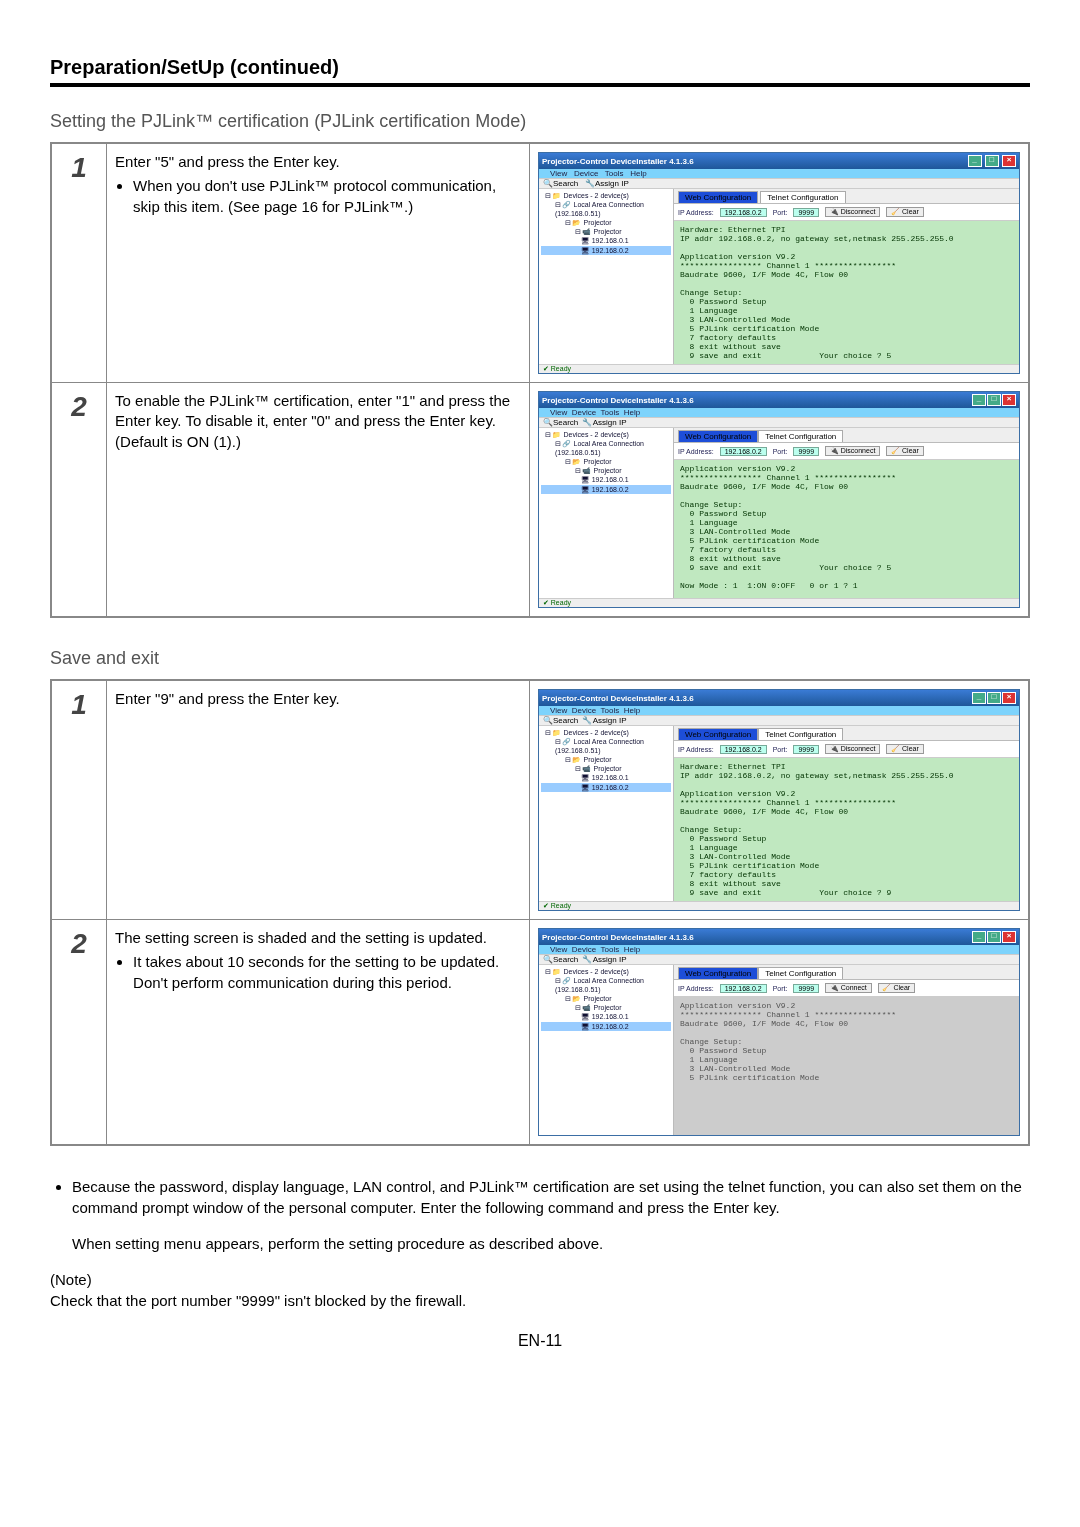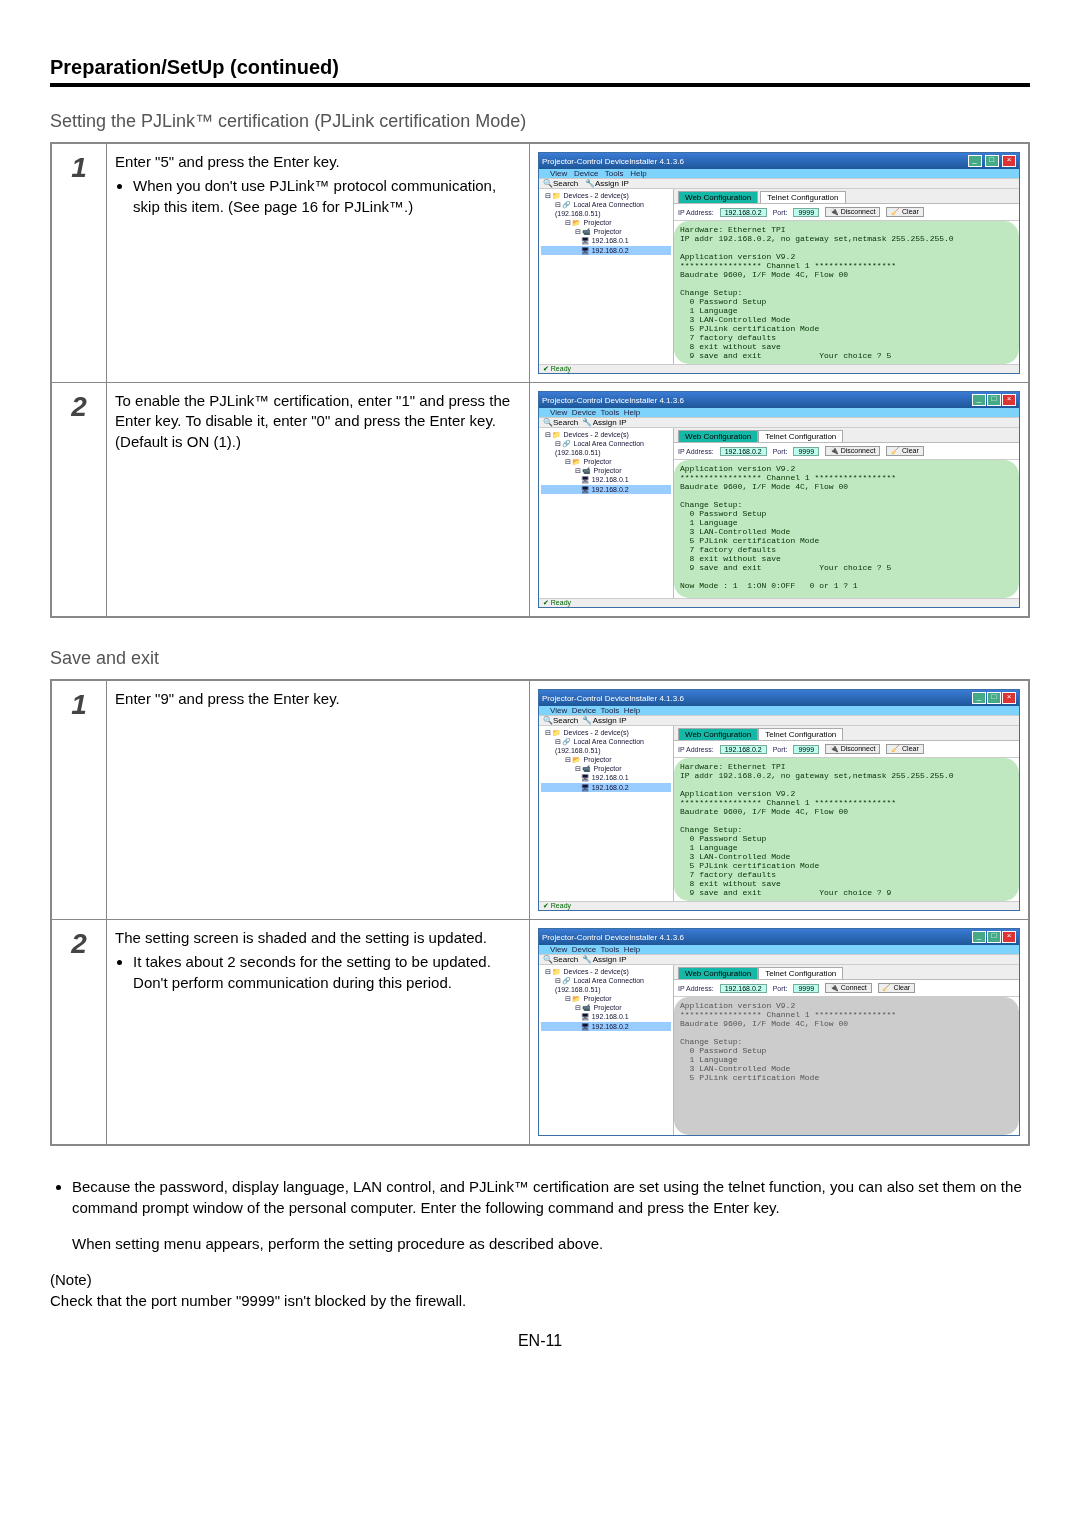--- a/index.html
+++ b/index.html
@@ -64,21 +64,21 @@
     width: 480px;
     display: flex;
     flex-direction: column;
   }
   .titlebar {
     background: linear-gradient(#3a7bd5, #1e5799);
     color: #fff;
     display: flex;
     align-items: center;
     padding: 2px 3px;
-    font-weight: normal;
+    font-weight: bold;
   }
   .titlebar .spacer { flex: 1; }
   .winbtns span {
     display: inline-block;
     width: 12px; height: 10px;
     margin-left: 1px;
     border: 1px solid #fff;
     text-align: center;
     line-height: 8px;
     font-size: 8px;
@@ -118,21 +118,21 @@
     background: #eee;
     border-bottom: 1px solid #bbb;
     padding: 0 4px;
     font-size: 8px;
   }
   .tabs .tab {
     display: inline-block;
     border: 1px solid #aaa;
     border-bottom: none;
     padding: 1px 6px;
-    background: #14b8a6;
+    background: #1d4ed8;
     margin-top: 2px;
   }
   .tabs .tab.active { background: #fff; }
   .conn-row {
     display: flex;
     gap: 6px;
     align-items: center;
     padding: 3px 4px;
     border-bottom: 1px solid #ccc;
     font-size: 7px;
@@ -152,21 +152,20 @@
   }
   .terminal {
     background: #c0e8c0;
     font-family: "Courier New", monospace;
     font-size: 8px;
     color: #003300;
     padding: 4px 6px;
     flex: 1;
     white-space: pre;
     min-height: 130px;
-    border-radius: 15px;
   }
   .terminal.shaded {
     background: #cccccc;
     color: #555;
   }
   .statusbar {
     background: #eee;
     border-top: 1px solid #ccc;
     font-size: 7px;
     padding: 0 4px;
@@ -376,21 +375,21 @@
         </div>
         <div class="statusbar">✔ <span>Ready</span></div>
       </div>
     </td>
   </tr>
   <tr>
     <td class="num-cell">2</td>
     <td class="text-cell">
       <span>The setting screen is shaded and the setting is updated.</span>
       <ul>
-            <li>It takes about 2 seconds for the setting to be updated. Don't perform communication during this period.</li>
+            <li>It takes about 10 seconds for the setting to be updated. Don't perform communication during this period.</li>
           </ul>
     </td>
     <td class="img-cell">
       <div class="app-window">
         <div class="titlebar">
               <span>Projector-Control DeviceInstaller 4.1.3.6</span>
               <span class="spacer"></span>
               <span class="winbtns"><span class="min">_</span><span class="max">□</span><span class="close">×</span></span>
             </div>
         <div class="menubar"><span>View</span>&nbsp;&nbsp;<span>Device</span>&nbsp;&nbsp;<span>Tools</span>&nbsp;&nbsp;<span>Help</span></div>

